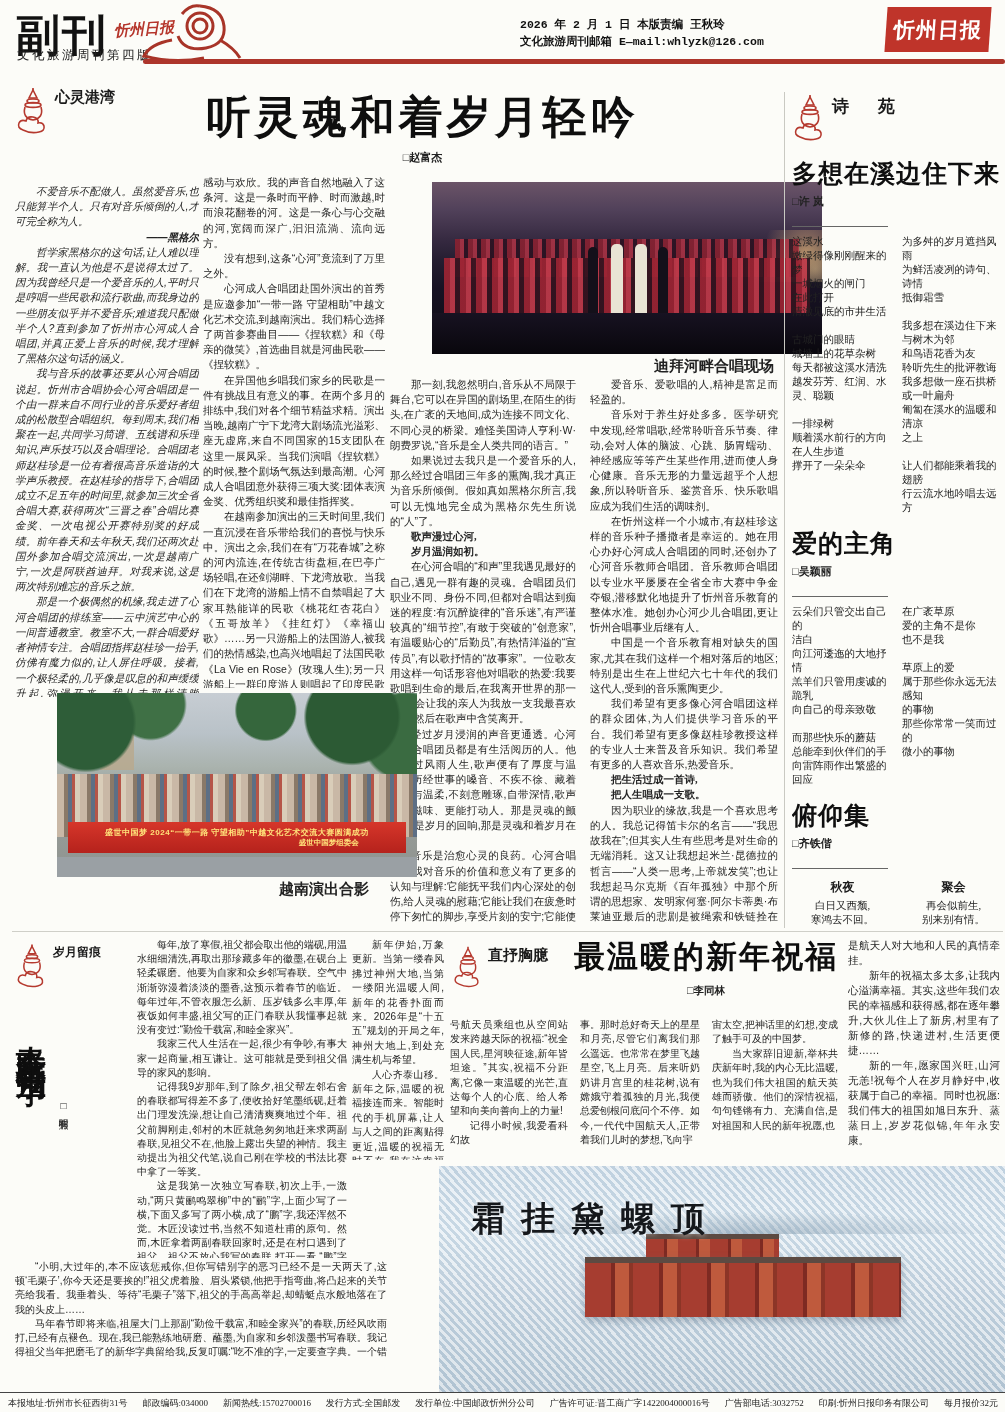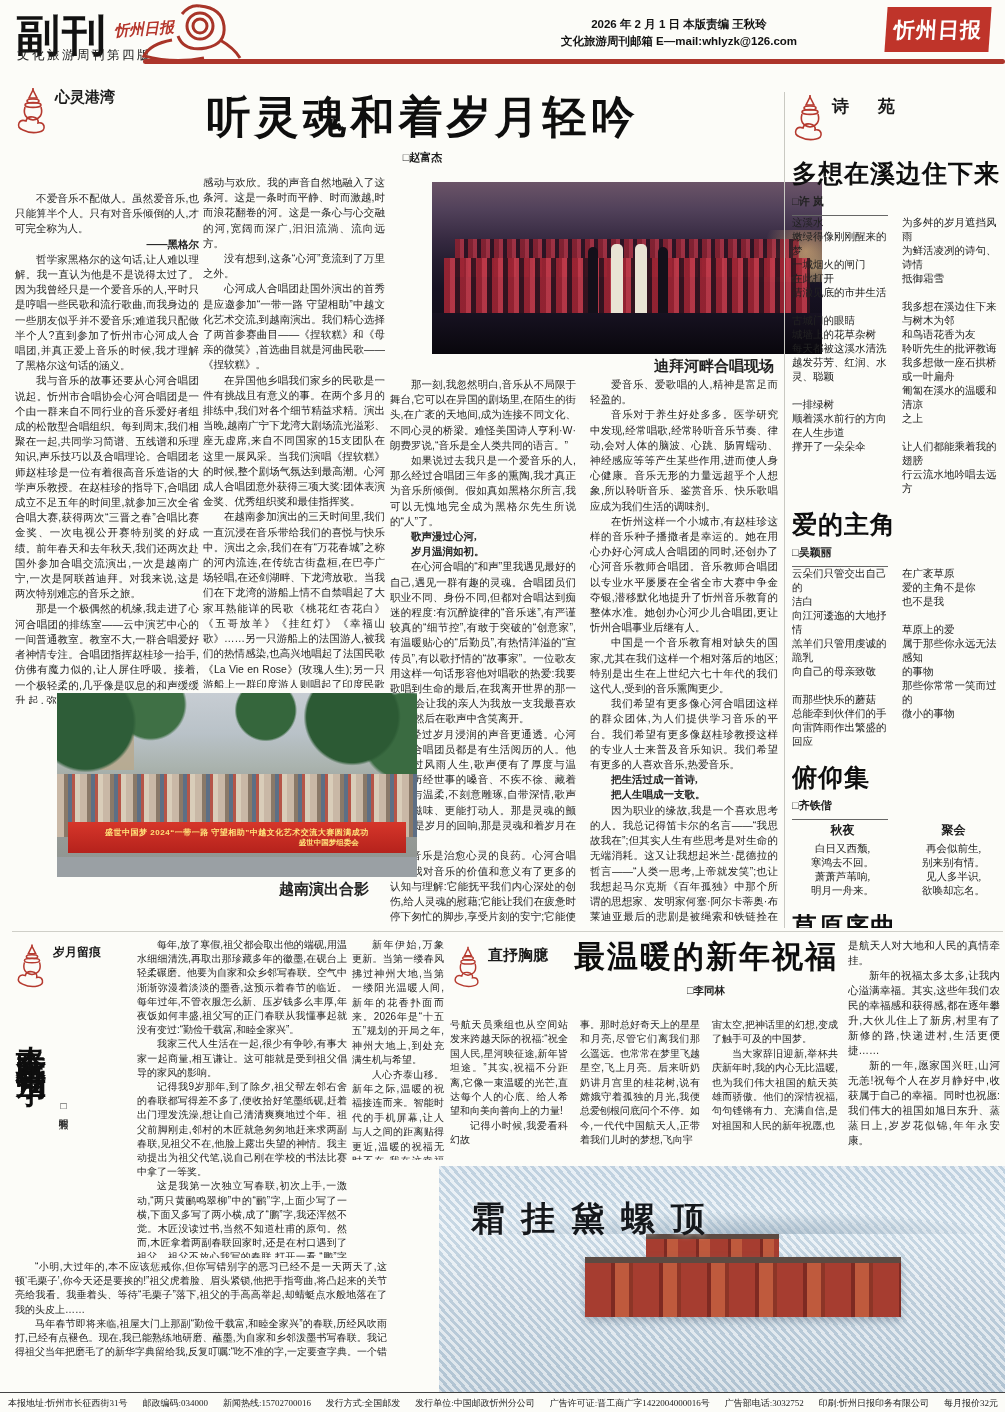--- a/index.html
+++ b/index.html
@@ -5,21 +5,21 @@
   html,body{margin:0;padding:0;background:#e8e8e4;}
   .page{position:relative;width:1005px;height:1412px;background:#fcfcf8;margin:0 auto;
         font-family:"Liberation Sans",sans-serif;color:#1c1c1c;overflow:hidden;}
   .abs{position:absolute;}
 
   
   .mh-supp{left:16px;top:6px;font-size:44px;font-weight:bold;letter-spacing:2px;color:#111;}
   .mh-script{left:114px;top:20px;font-size:15px;font-weight:bold;color:#b5352b;transform:rotate(-4deg);font-family:"Liberation Serif",serif;font-style:italic;}
   .mh-weekly{left:17px;top:47px;font-size:12.5px;letter-spacing:2.5px;color:#222;}
   .mh-orn{left:142px;top:0px;}
-  .mh-right{left:504px;top:16px;width:350px;text-align:center;font-size:11.5px;font-weight:bold;line-height:17px;color:#111;}
+  .mh-right{left:520px;top:16px;width:350px;text-align:left;font-size:11.5px;font-weight:bold;line-height:17px;color:#111;font-family:Liberation Mono, monospace;}
   .mh-logo{left:886px;top:7px;width:104px;height:45px;background:#bf342a;color:#fff;
            display:flex;align-items:center;justify-content:center;font-size:21px;font-weight:bold;
            letter-spacing:1px;transform:skewX(-4deg);font-family:"Liberation Serif",serif;}
   .mh-stroke{left:143px;top:59px;width:862px;height:4.5px;background:#ad352b;border-radius:3px;}
 
   
   .badge{display:flex;align-items:flex-start;gap:4px;}
   .badge .lbl{font-weight:bold;color:#1a1a1a;}
 
   
@@ -90,21 +90,21 @@
       background:repeating-linear-gradient(90deg,#a63d30 0 18px,#7e2a22 18px 21px,#bf5a3d 21px 32px);
       border-top:5px solid #5c4a42;}
   .ph-frost .overlay-title{position:absolute;left:32px;top:30px;font-size:34px;font-weight:bold;
       letter-spacing:16px;color:#15181c;text-shadow:0 0 6px rgba(255,255,255,.9);}
   .ph-frost .credit{position:absolute;right:10px;bottom:8px;font-size:9px;color:#5c6a77;
       text-shadow:0 0 3px rgba(255,255,255,.8);}
 
   
   .rail{left:792px;top:95px;width:212px;height:833px;overflow:hidden;}
   .poem-title{font-size:25px;font-weight:bold;letter-spacing:1px;color:#0f0f0f;margin:12px 0 4px;}
-  .poem-author{font-size:11px;font-weight:bold;color:#222;border-bottom:1px solid #666;width:96px;padding-bottom:6px;}
+  .poem-author{font-size:11px;font-weight:bold;color:#222;border-bottom:1px solid #666;width:96px;padding-bottom:17px;margin-bottom:8px;}
   .poem-cols{display:flex;gap:8px;font-family:"Liberation Serif",serif;}
   .poem-cols .pc{width:50%;}
   .poem{font-size:10.5px;line-height:14px;color:#222;}
   .poem p{margin:0;min-height:14px;}
   .fuyang{display:flex;gap:10px;text-align:center;font-family:"Liberation Serif",serif;}
   .fuyang .fp{width:50%;}
   .fuyang h4{margin:2px 0 3px;font-size:12px;}
 
   
   .bl-wrap{left:15px;top:938px;width:332px;height:320px;overflow:hidden;}
@@ -162,21 +162,21 @@
           <ellipse cx="18" cy="17" rx="8" ry="2.4"></ellipse>
         <path d="M10 19 q-3 11 8 13 q11 -2 8 -13"></path>
         <path d="M8 42 q-6 -2 -4 -7 q2 -4 7 -2 q1 -5 7 -4 q6 1 5 6 q5 -1 6 3 q1 5 -5 6 q-8 2 -16 -2"></path>
       </g>
     </svg>
     <span class="lbl" style="font-size:15px;">心灵港湾</span>
   </div>
   <div class="abs main-title">听灵魂和着岁月轻吟</div>
   <div class="abs main-byline">□赵富杰</div>
 
-  <div class="abs col" style="left:15px;top:191px;width:184px;height:513px;">
+  <div class="abs col" style="left:15px;top:184px;width:184px;height:513px;font-style:italic;">
       <p>不爱音乐不配做人。虽然爱音乐,也只能算半个人。只有对音乐倾倒的人,才可完全称为人。</p>
       <p class="ra">——黑格尔</p>
       <p>哲学家黑格尔的这句话,让人难以理解。我一直认为他是不是说得太过了。因为我曾经只是一个爱音乐的人,平时只是哼唱一些民歌和流行歌曲,而我身边的一些朋友似乎并不爱音乐;难道我只配做半个人?直到参加了忻州市心河成人合唱团,并真正爱上音乐的时候,我才理解了黑格尔这句话的涵义。</p>
       <p>我与音乐的故事还要从心河合唱团说起。忻州市合唱协会心河合唱团是一个由一群来自不同行业的音乐爱好者组成的松散型合唱组织。每到周末,我们相聚在一起,共同学习简谱、五线谱和乐理知识,声乐技巧以及合唱理论。合唱团老师赵桂珍是一位有着很高音乐造诣的大学声乐教授。在赵桂珍的指导下,合唱团成立不足五年的时间里,就参加三次全省合唱大赛,获得两次“三晋之春”合唱比赛金奖、一次电视公开赛特别奖的好成绩。前年春天和去年秋天,我们还两次赴国外参加合唱交流演出,一次是越南广宁,一次是阿联酋迪拜。对我来说,这是两次特别难忘的音乐之旅。</p>
       <p>那是一个极偶然的机缘,我走进了心河合唱团的排练室——云中演艺中心的一间普通教室。教室不大,一群合唱爱好者神情专注。合唱团指挥赵桂珍一抬手,仿佛有魔力似的,让人屏住呼吸。接着,一个极轻柔的,几乎像是叹息的和声缓缓升起,弥漫开来。我从未那样清晰地“听”见过声音。那不是独唱的嘹亮逼人,也非广场齐唱的粗犷直白。它是一道声音的河流,由数十股涓涓细流汇成。高音部像河面跳跃的阳光,明亮而闪烁;中音部是那丰沛的水体,沉稳而坚定;低音部则是河床,深厚而静默。我的声音,怯怯地加入进去,立刻便被这河流拥住了,裹挟了。奇怪的是,它并未消失,而是在与其他声音的碰撞、应和、交织中,获得了确证,变得清晰而自如。那一刻,我的心被这温润的、流动的和声注满了,同时,注满</p>
     </div>
   <div class="abs col" style="left:203px;top:175px;width:182px;height:513px;">
       <p class="noind">感动与欢欣。我的声音自然地融入了这条河。这是一条时而平静、时而激越,时而浪花翻卷的河。这是一条心与心交融的河,宽阔而深广,汩汩流淌、流向远方。</p>
       <p>没有想到,这条“心河”竟流到了万里之外。</p>
       <p>心河成人合唱团赴国外演出的首秀是应邀参加“一带一路 守望相助”中越文化艺术交流,到越南演出。我们精心选择了两首参赛曲目——《捏软糕》和《母亲的微笑》,首选曲目就是河曲民歌——《捏软糕》。</p>

